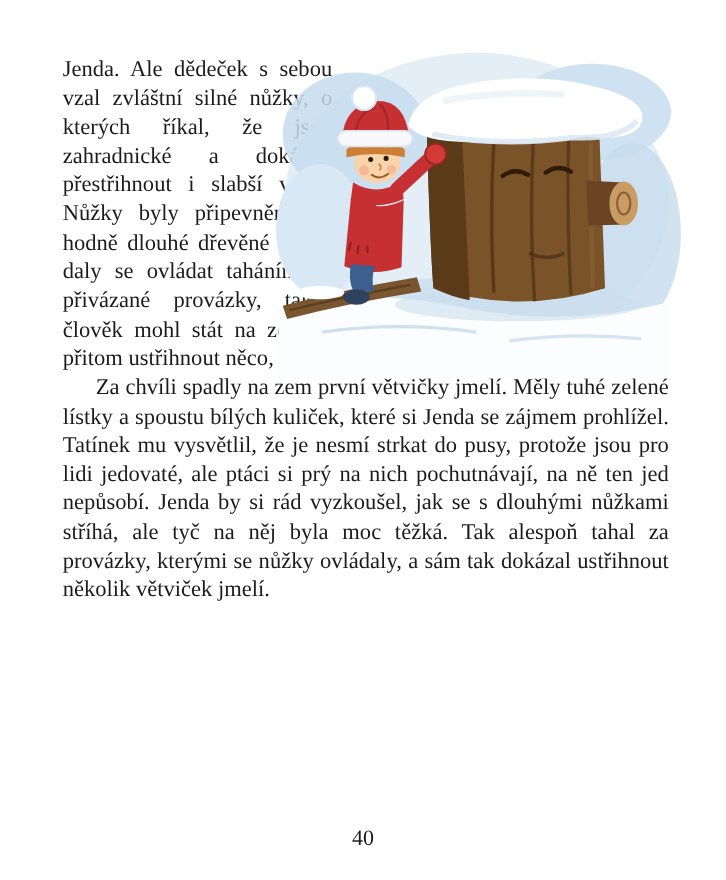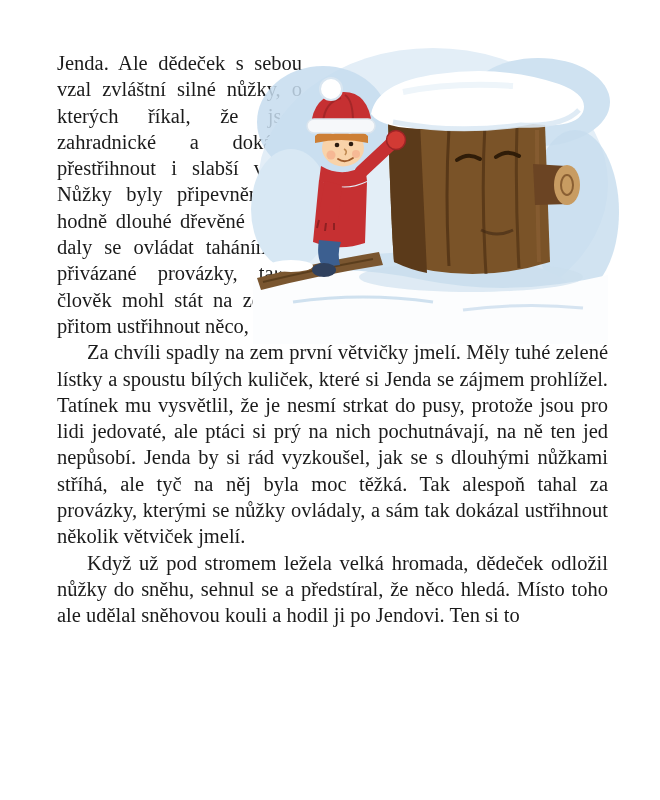--- a/index.html
+++ b/index.html
@@ -137,16 +137,16 @@
           <path d="M58 82 Q60 52 88 48 Q115 46 119 81 Z" fill="#c63032"></path>
           <path d="M70 78 Q72 58 88 54 M100 78 Q100 56 92 51" stroke="#9c2426" stroke-width="2" fill="none" opacity="0.8"></path>
           <rect x="54" y="75" width="68" height="14" rx="7" fill="#f6f8fa" stroke="#dbe5ee" stroke-width="1.5"></rect>
           <circle cx="78" cy="45" r="11" fill="#ffffff" stroke="#d9e6f1" stroke-width="2"></circle>
         </g>
       </svg>
     </div>
 
     <p class="para no-indent">Jenda. Ale dědeček s sebou vzal zvláštní silné nůžky, o kterých říkal, že jsou zahradnické a dokážou přestřihnout i slabší větev. Nůžky byly připevněné na hodně dlouhé dřevěné tyči a daly se ovládat taháním za přivázané provázky, takže člověk mohl stát na zemi a přitom ustřihnout něco, co viselo strašně vysoko.</p>
     <p class="para">Za chvíli spadly na zem první větvičky jmelí. Měly tuhé zelené lístky a spoustu bílých kuliček, které si Jenda se zájmem prohlížel. Tatínek mu vysvětlil, že je nesmí strkat do pusy, protože jsou pro lidi jedovaté, ale ptáci si prý na nich pochutnávají, na ně ten jed nepůsobí. Jenda by si rád vyzkoušel, jak se s dlouhými nůžkami stříhá, ale tyč na něj byla moc těžká. Tak alespoň tahal za provázky, kterými se nůžky ovládaly, a sám tak dokázal ustřihnout několik větviček jmelí.</p>
-    <p class="para">Když už pod stromem ležela velká hromada, dědeček odložil nůžky do sněhu, sehnul se a předstíral, že něco hledá. Místo toho ale udělal sněhovou kouli a hodil ji po Jendovi. Ten si to</p>
   </div>
 
+  <div class="page-number">40</div>
 </div>
 
 </body></html>

